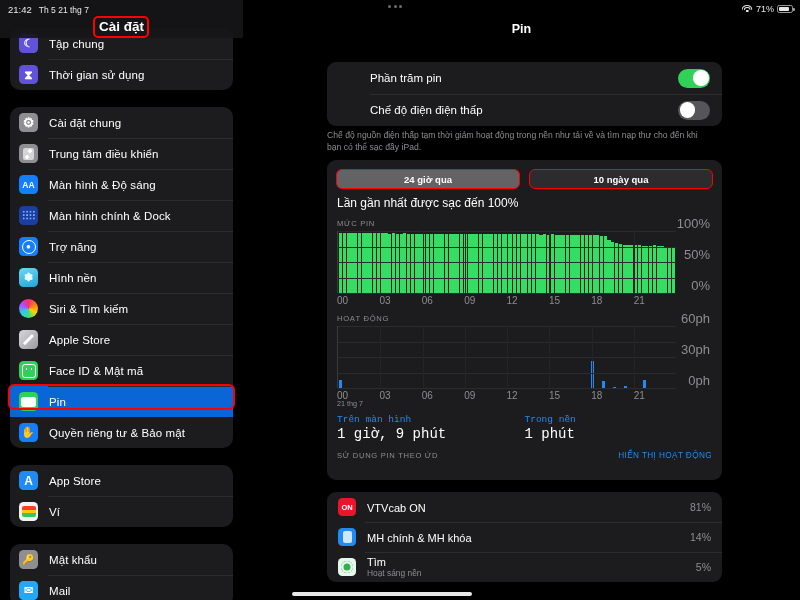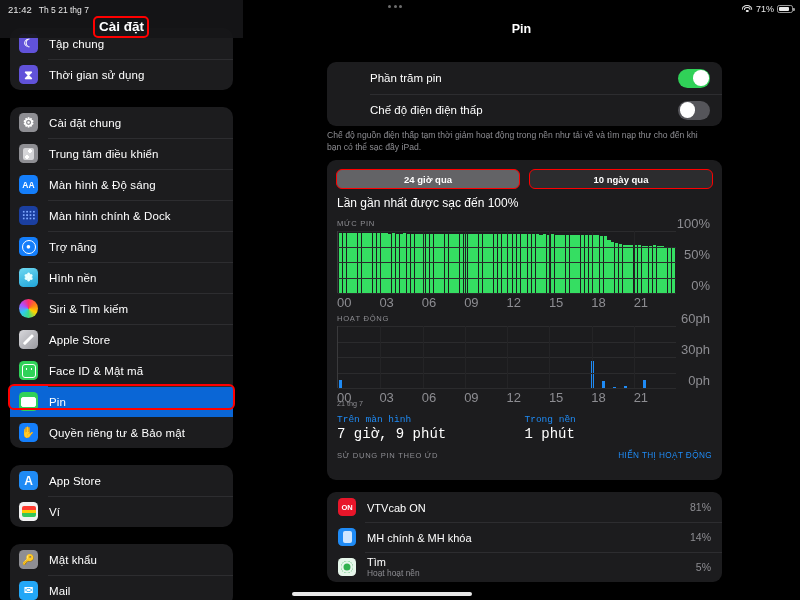--- a/index.html
+++ b/index.html
@@ -165,21 +165,21 @@
   .chart-head { font-size: 7.6px; letter-spacing: .7px; color: #8d8d92; margin-bottom: 3px; }
   .plot { position: relative; height: 62px; margin-right: 36px; border-left: 1px solid #3a3a3c; }
   .plot .grid-h { position: absolute; left: 0; right: 0; height: 1px; background: #2b2b2d; }
   .plot .grid-v { position: absolute; top: 0; bottom: 0; width: 1px; background: #242426; }
   .bars { position: absolute; left: 1px; right: 0; bottom: 0; height: 100%; display: flex; align-items: flex-end; }
   .bars.level i { display: block; flex: 1 1 auto; background: #35de62; margin-right: 0.6px; }
   .bars.act i { display: block; flex: 1 1 auto; background: #1f8bf5; margin-right: 0.5px; }
   .yaxis { position: absolute; right: 0; top: 0; height: 62px; width: 34px; }
   .yaxis span { position: absolute; right: 2px; font-size: 13px; color: #8d8d92; }
   .xaxis { position: relative; height: 12px; margin-right: 36px; }
-  .xaxis span { position: absolute; top: 2px; font-size: 13px; color: #8d8d92; }
+  .xaxis span { position: absolute; top: 2px; font-size: 10px; color: #8d8d92; }
   .axis-date { font-size: 7.2px; color: #8d8d92; margin-top: -1px; }
 
   .stats { display: flex; margin: 6px 10px 0 10px; font-family: Liberation Mono, monospace; }
   .stat { width: 50%; }
   .stat-label { font-size: 9.5px; color: #1f8bf5; }
   .stat-value { font-size: 14px; color: #fff; margin-top: 1px; }
 
   .usage-head { display: flex; align-items: flex-end; margin: 9px 10px 0 10px; }
   .usage-head-l { flex: 1; font-size: 7.6px; letter-spacing: .7px; color: #8d8d92; }
   .usage-head-r { font-size: 8.2px; letter-spacing: .4px; color: #1f8bf5; }
@@ -602,21 +602,21 @@
             <span style="left: 62.5%;">15</span>
             <span style="left: 75%;">18</span>
             <span style="left: 87.5%;">21</span>
           </div>
         <div class="axis-date">21 thg 7</div>
       </div>
 
       <div class="stats">
         <div class="stat">
           <div class="stat-label">Trên màn hình</div>
-          <div class="stat-value">7 giờ, 9 phút</div>
+          <div class="stat-value">1 giờ, 9 phút</div>
         </div>
         <div class="stat">
           <div class="stat-label">Trong nền</div>
           <div class="stat-value">1 phút</div>
         </div>
       </div>
 
       <div class="usage-head">
         <div class="usage-head-l">SỬ DỤNG PIN THEO ỨD</div>
         <div class="usage-head-r">HIỂN THỊ HOẠT ĐỘNG</div>
@@ -635,21 +635,21 @@
         <span class="app-ico mh"></span>
         <span class="app-name-wrap">
           <span class="app-name">MH chính &amp; MH khóa</span>
         </span>
         <span class="app-pct">14%</span>
       </div>
       <div class="app-row">
         <span class="app-ico tim"></span>
         <span class="app-name-wrap">
           <div class="app-name">Tìm</div>
-          <div class="app-sub">Hoạt hoạt nền</div>
+          <div class="app-sub">Hoạt sáng nền</div>
         </span>
         <span class="app-pct">5%</span>
       </div>
     </div>
 
   </div>
 
   <div class="home-ind"></div>
 </div>
 

